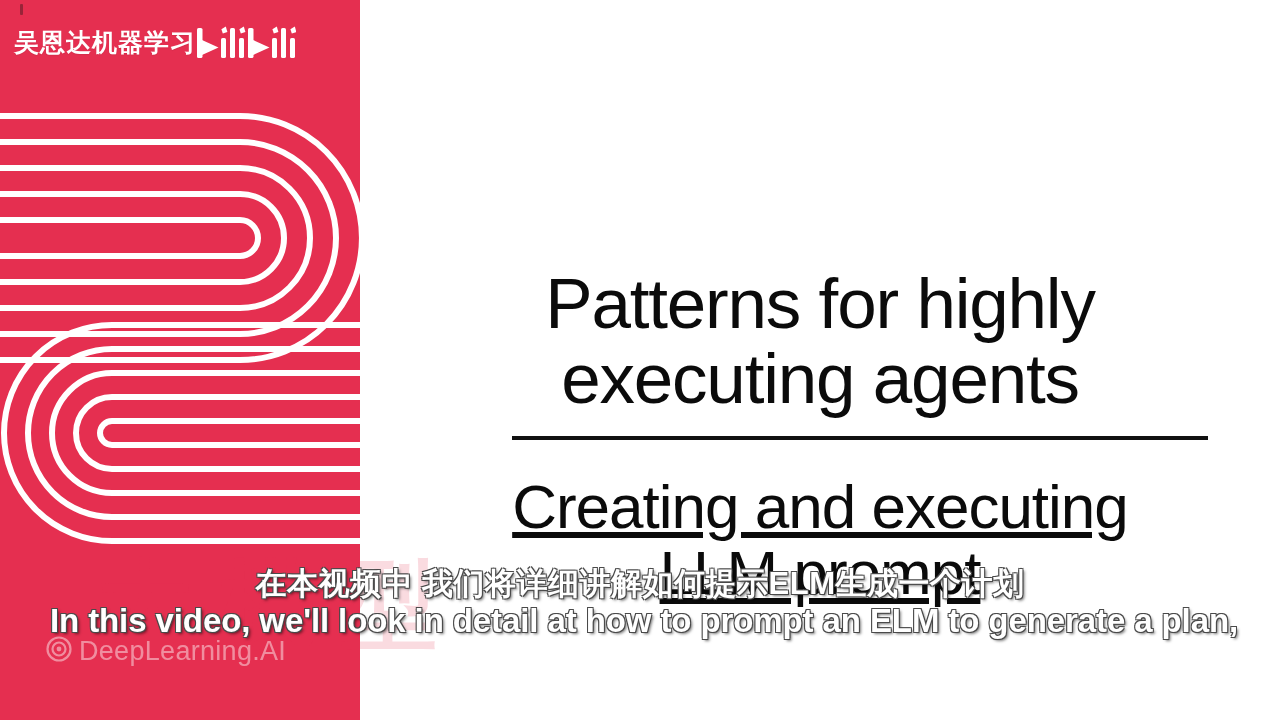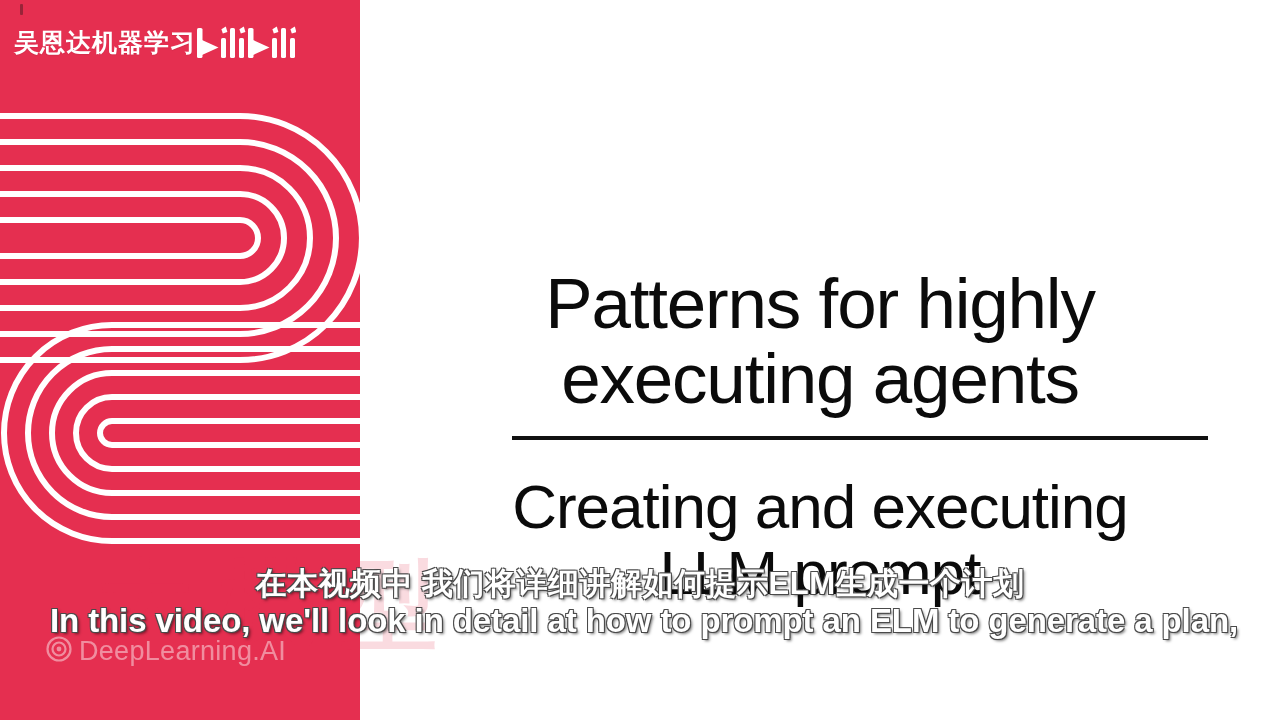--- a/index.html
+++ b/index.html
@@ -123,20 +123,21 @@
   }
   #slide-subtitle {
     position:absolute; left:60px; top:474px;
     width:800px;
     text-align:center;
     color:#0b0b0b;
     font-size:62px;
     font-weight:400;
     line-height:1.07;
     letter-spacing:-1px;
+    text-decoration:underline;
   }
 
   
   #caption-overlay {
     position:absolute; left:0; top:566px;
     width:1280px;
     z-index:20;
     text-align:center;
     pointer-events:none;
   }

